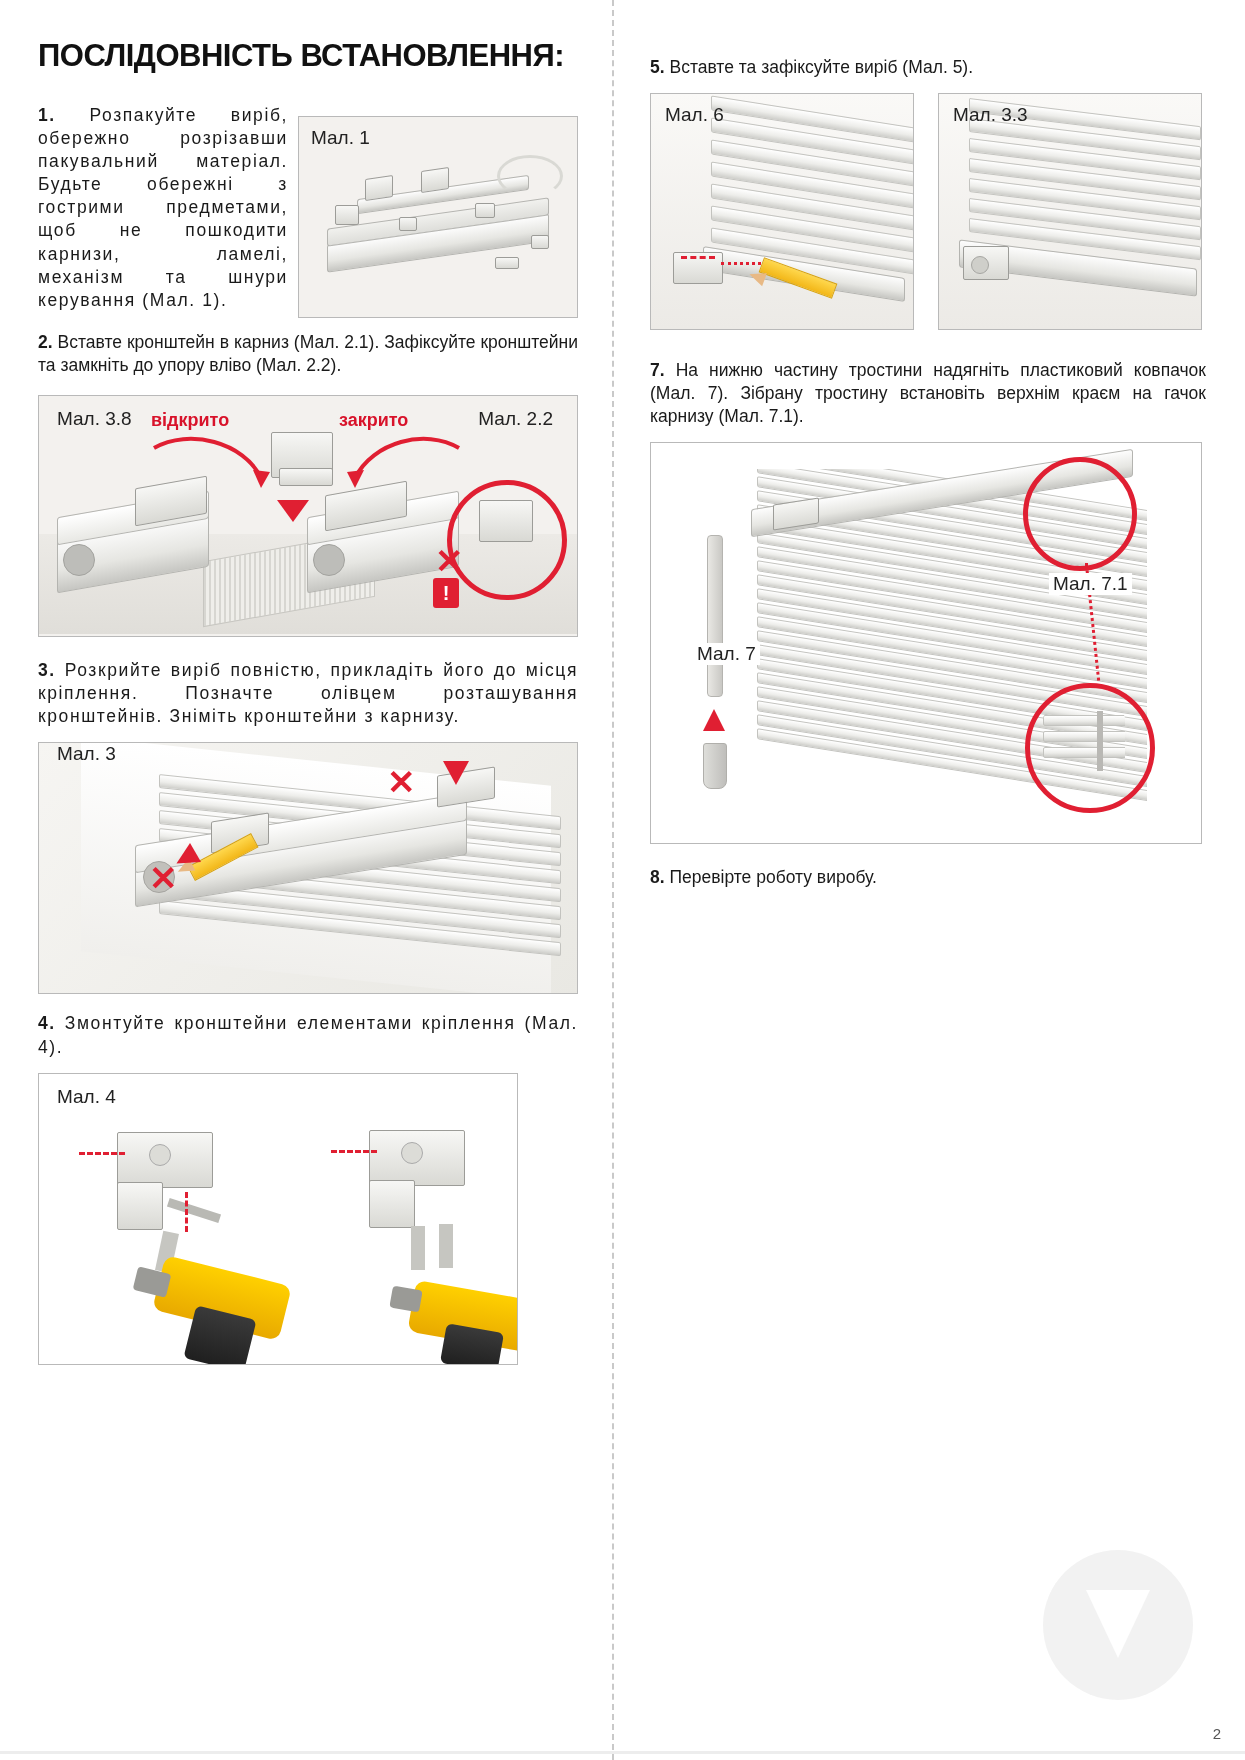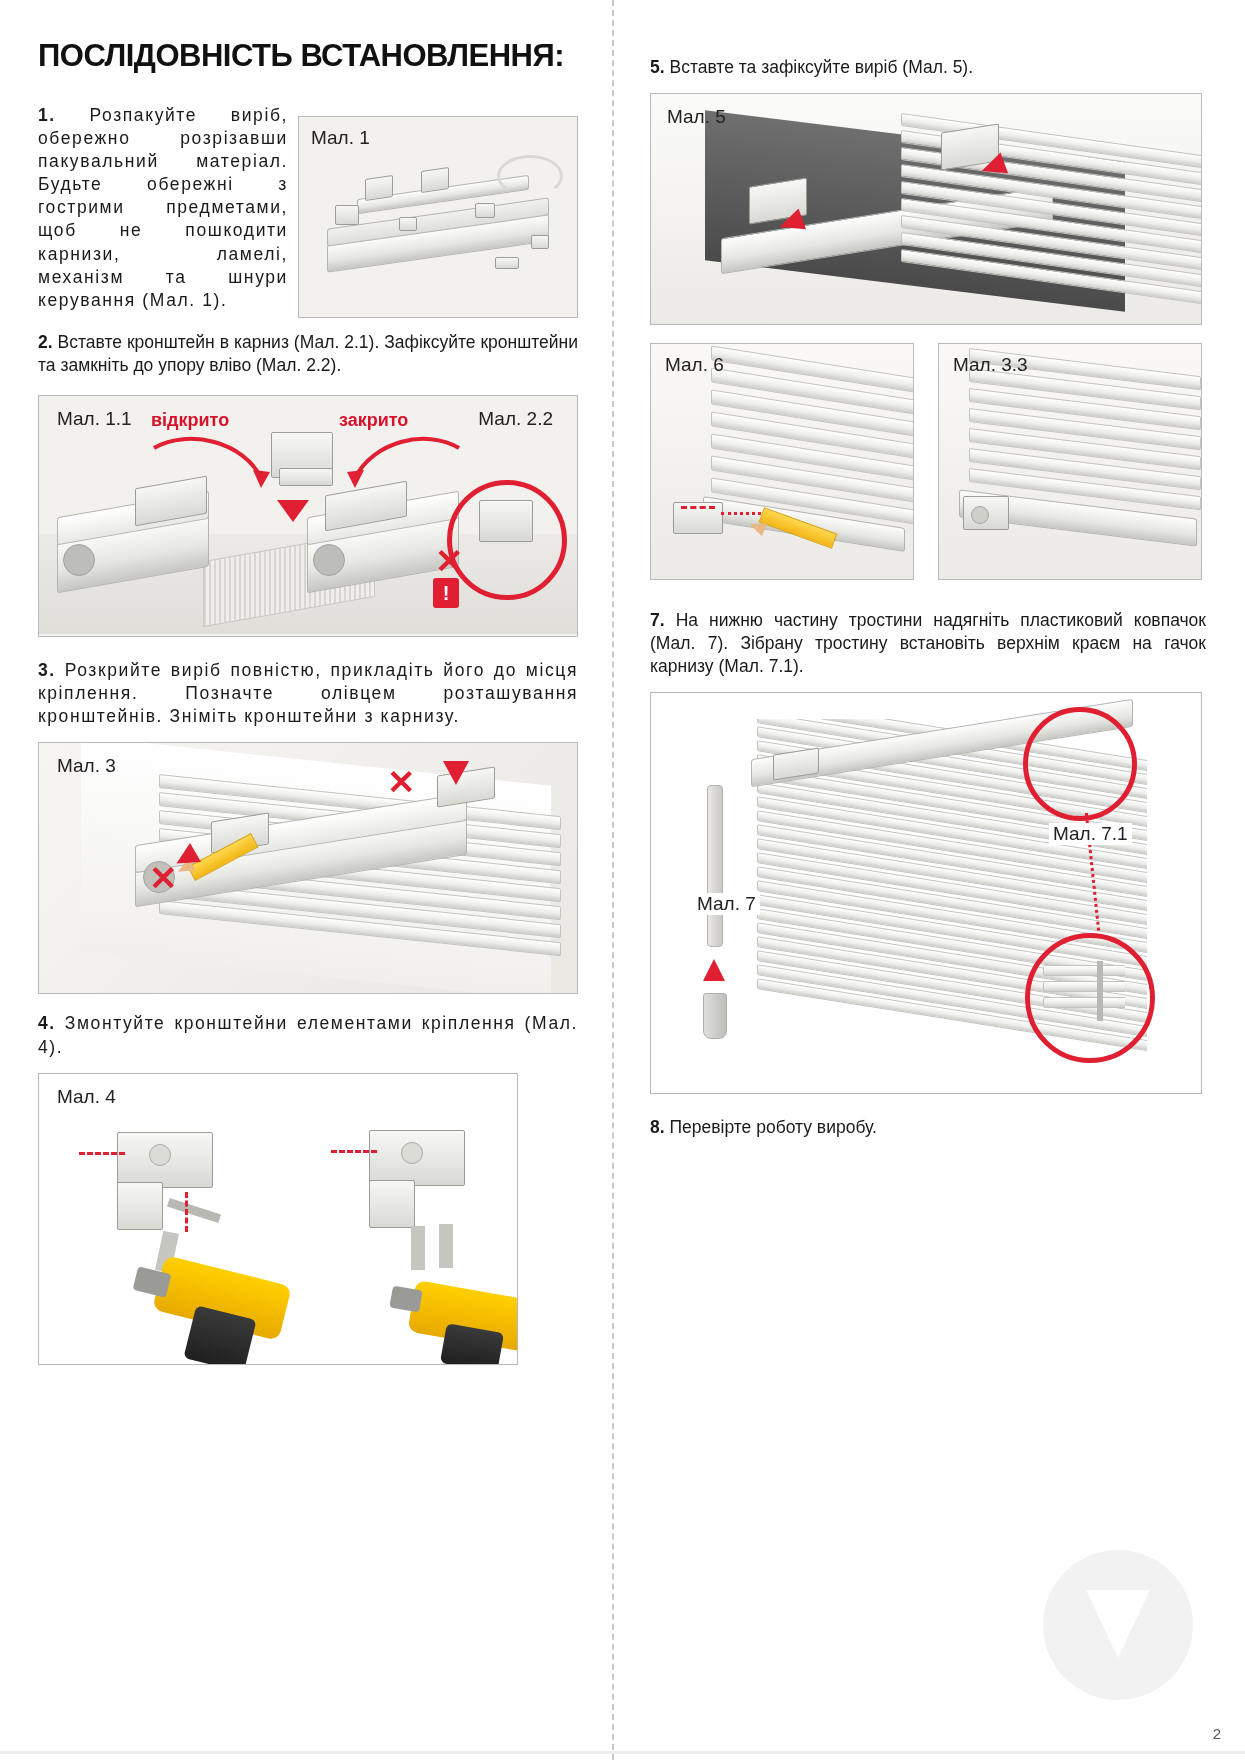--- a/index.html
+++ b/index.html
@@ -217,21 +217,21 @@
     </div>
 
     <div style="margin-top:12px;">
       <p class="step">
         <b>2.</b>
         <span>Вставте кронштейн в карниз (Мал. 2.1). Зафіксуйте кронштейни та замкніть до упору вліво (Мал. 2.2).</span>
       </p>
     </div>
 
     <div class="fig" style="width:538px; height:240px; margin-top:18px;">
-      <span class="fig-label" style="left:18px; top:12px;">Мал. 1.1</span>
+      <span class="fig-label" style="left:18px; top:12px;">Мал. 3.8</span>
       <span class="fig-label" style="right:24px; top:12px;">Мал. 2.2</span>
       <span class="tag-red" style="left:112px; top:14px;">відкрито</span>
       <span class="tag-red" style="left:300px; top:14px;">закрито</span>
 
       <div class="wall" style="left:0; top:138px; width:538px; height:100px; background:linear-gradient(180deg,#eceae6,#e0ded9);"></div>
 
       <div style="position:absolute; left:164px; top:150px; width:170px; height:64px; background:repeating-linear-gradient(90deg,#d7d6d1 0 2px,#efeeea 2px 5px); transform:skewY(-10deg); border:1px solid #c7c6c1;"></div>
 
       <div class="rail" style="left:18px; top:128px; width:150px; height:54px; transform:skewY(-10deg);"></div>
       <div class="rail" style="left:18px; top:108px; width:150px; height:26px; transform:skewY(-10deg); background:linear-gradient(180deg,#ffffff,#e8e8e4);"></div>
@@ -262,21 +262,21 @@
       <span class="x-mark" style="left:396px; top:148px;">✕</span>
       <div style="position:absolute; left:394px; top:182px; width:26px; height:30px; background:#e01f32; color:#fff; font-weight:bold; font-size:20px; text-align:center; line-height:30px; border-radius:3px; z-index:31;">!</div>
     </div>
 
     <p class="step spaced" style="margin-top:22px;">
       <b>3.</b>
       <span>Розкрийте виріб повністю, прикладіть його до місця кріплення. Позначте олівцем розташування кронштейнів. Зніміть кронштейни з карнизу.</span>
     </p>
 
     <div class="fig" style="width:538px; height:250px; margin-top:14px;">
-      <span class="fig-label" style="left:18px; top:12px;">Мал. 3</span>
+      <span class="fig-label" style="left:18px; top:0;">Мал. 3</span>
       <div class="wall" style="left:0; top:0; width:538px; height:250px; background:linear-gradient(135deg,#f6f5f2,#e9e8e3);"></div>
 
       <div style="position:absolute; left:42px; top:18px; width:470px; height:215px; background:linear-gradient(180deg,#ffffff,#f0efec); transform:skewY(6deg);"></div>
 
       <div style="position:absolute; left:120px; top:52px; width:400px; height:180px; transform:skewY(6deg);">
         <div class="slat" style="left:0; top:0;   width:400px; height:12px;"></div>
         <div class="slat" style="left:0; top:18px;width:400px; height:12px;"></div>
         <div class="slat" style="left:0; top:36px;width:400px; height:12px;"></div>
         <div class="slat" style="left:0; top:54px;width:400px; height:12px;"></div>
         <div class="slat" style="left:0; top:72px;width:400px; height:12px;"></div>
@@ -338,46 +338,20 @@
 
   </div>
 
   <div class="col-right">
 
     <p class="step" style="margin-top:28px;">
       <b>5.</b>
       <span>Вставте та зафіксуйте виріб (Мал. 5).</span>
     </p>
 
-    <div class="fig" style="width:550px; height:230px; margin-top:14px;">
-      <span class="fig-label" style="left:16px; top:12px;">Мал. 5</span>
-      <div style="position:absolute; inset:0; background:linear-gradient(180deg,#fbfbf9,#eceae6);"></div>
-
-      <div class="dark" style="left:54px; top:42px; width:420px; height:150px; transform:skewY(7deg); background:linear-gradient(180deg,#6f6f6f,#4a4a4a);"></div>
-
-      <div class="rail" style="left:70px; top:118px; width:330px; height:34px; transform:skewY(-9deg);"></div>
-
-      <div style="position:absolute; left:250px; top:40px; width:300px; height:180px; transform:skewY(8deg);">
-        <div class="slat" style="left:0; top:0;   width:300px; height:11px;"></div>
-        <div class="slat" style="left:0; top:17px;width:300px; height:11px;"></div>
-        <div class="slat" style="left:0; top:34px;width:300px; height:11px;"></div>
-        <div class="slat" style="left:0; top:51px;width:300px; height:11px;"></div>
-        <div class="slat" style="left:0; top:68px;width:300px; height:11px;"></div>
-        <div class="slat" style="left:0; top:85px;width:300px; height:11px;"></div>
-        <div class="slat" style="left:0; top:102px;width:300px;height:11px;"></div>
-        <div class="slat" style="left:0; top:119px;width:300px;height:11px;"></div>
-        <div class="slat" style="left:0; top:136px;width:300px;height:11px;"></div>
-      </div>
-
-      <div class="bracket" style="left:98px; top:88px; width:56px; height:36px; transform:skewY(-9deg);"></div>
-      <div class="bracket" style="left:290px; top:34px; width:56px; height:36px; transform:skewY(-9deg);"></div>
-
-      <div class="arrow-red" style="left:128px; top:118px; border-width:11px 0 11px 24px; border-color:transparent transparent transparent #e01f32; transform:rotate(160deg);"></div>
-      <div class="arrow-red" style="left:330px; top:62px; border-width:11px 0 11px 24px; border-color:transparent transparent transparent #e01f32; transform:rotate(160deg);"></div>
-    </div>
 
 
     <div style="position:relative; height:240px; margin-top:14px;">
       <div class="fig" style="position:absolute; left:0; top:0; width:262px; height:235px;">
         <span class="fig-label" style="left:14px; top:10px;">Мал. 6</span>
         <div style="position:absolute; inset:0; background:linear-gradient(180deg,#faf9f7,#eceae6);"></div>
         <div style="position:absolute; left:60px; top:18px; width:210px; height:210px; transform:skewY(9deg);">
           <div class="slat" style="left:0; top:0;   width:210px; height:13px;"></div>
           <div class="slat" style="left:0; top:22px;width:210px; height:13px;"></div>
           <div class="slat" style="left:0; top:44px;width:210px; height:13px;"></div>

